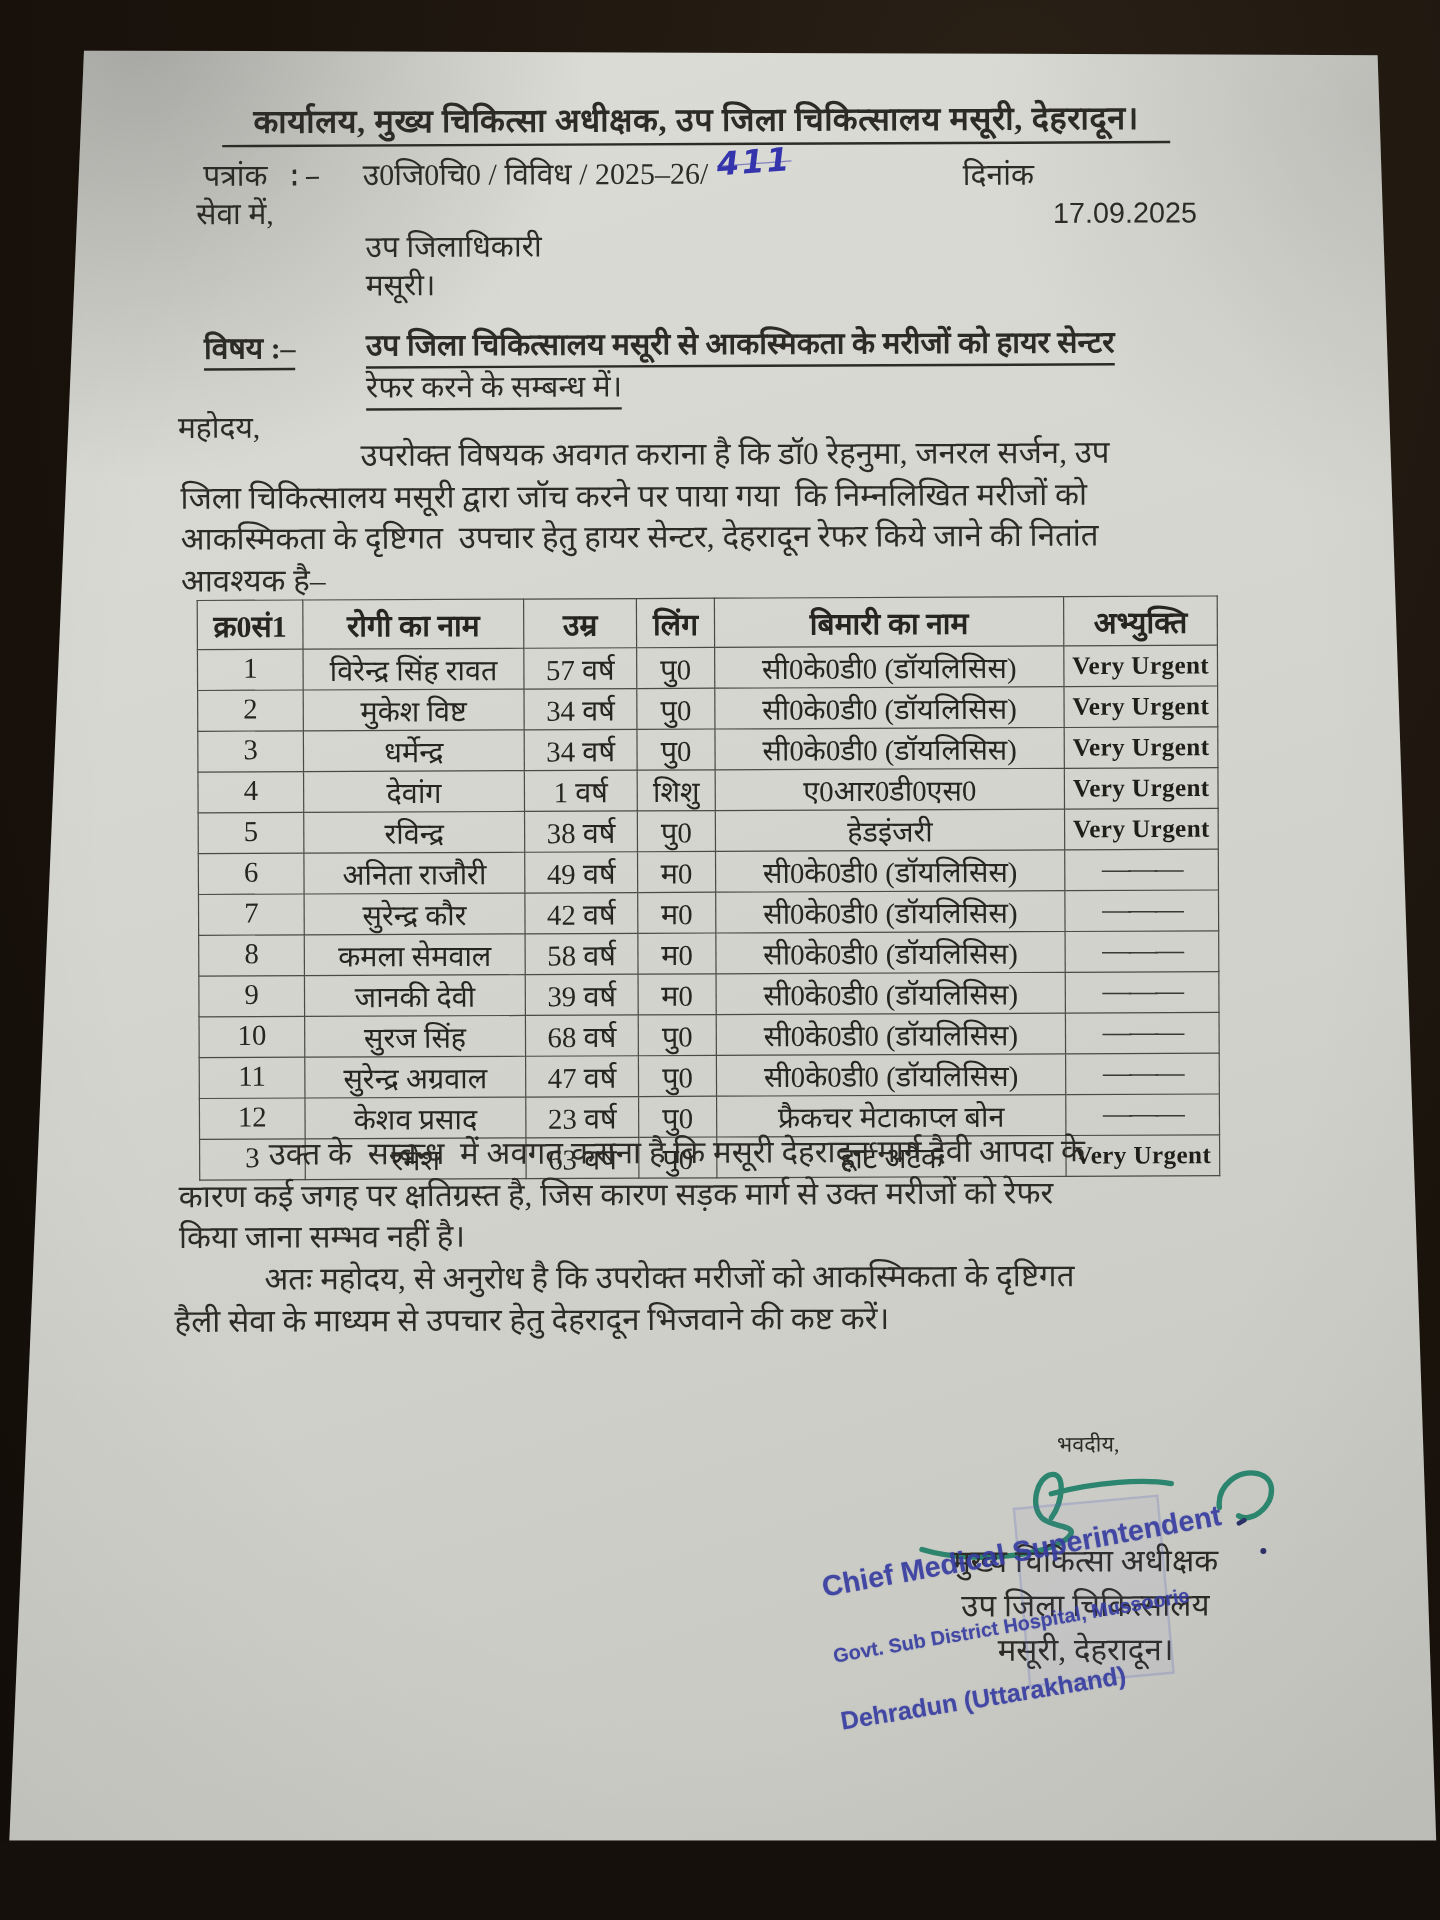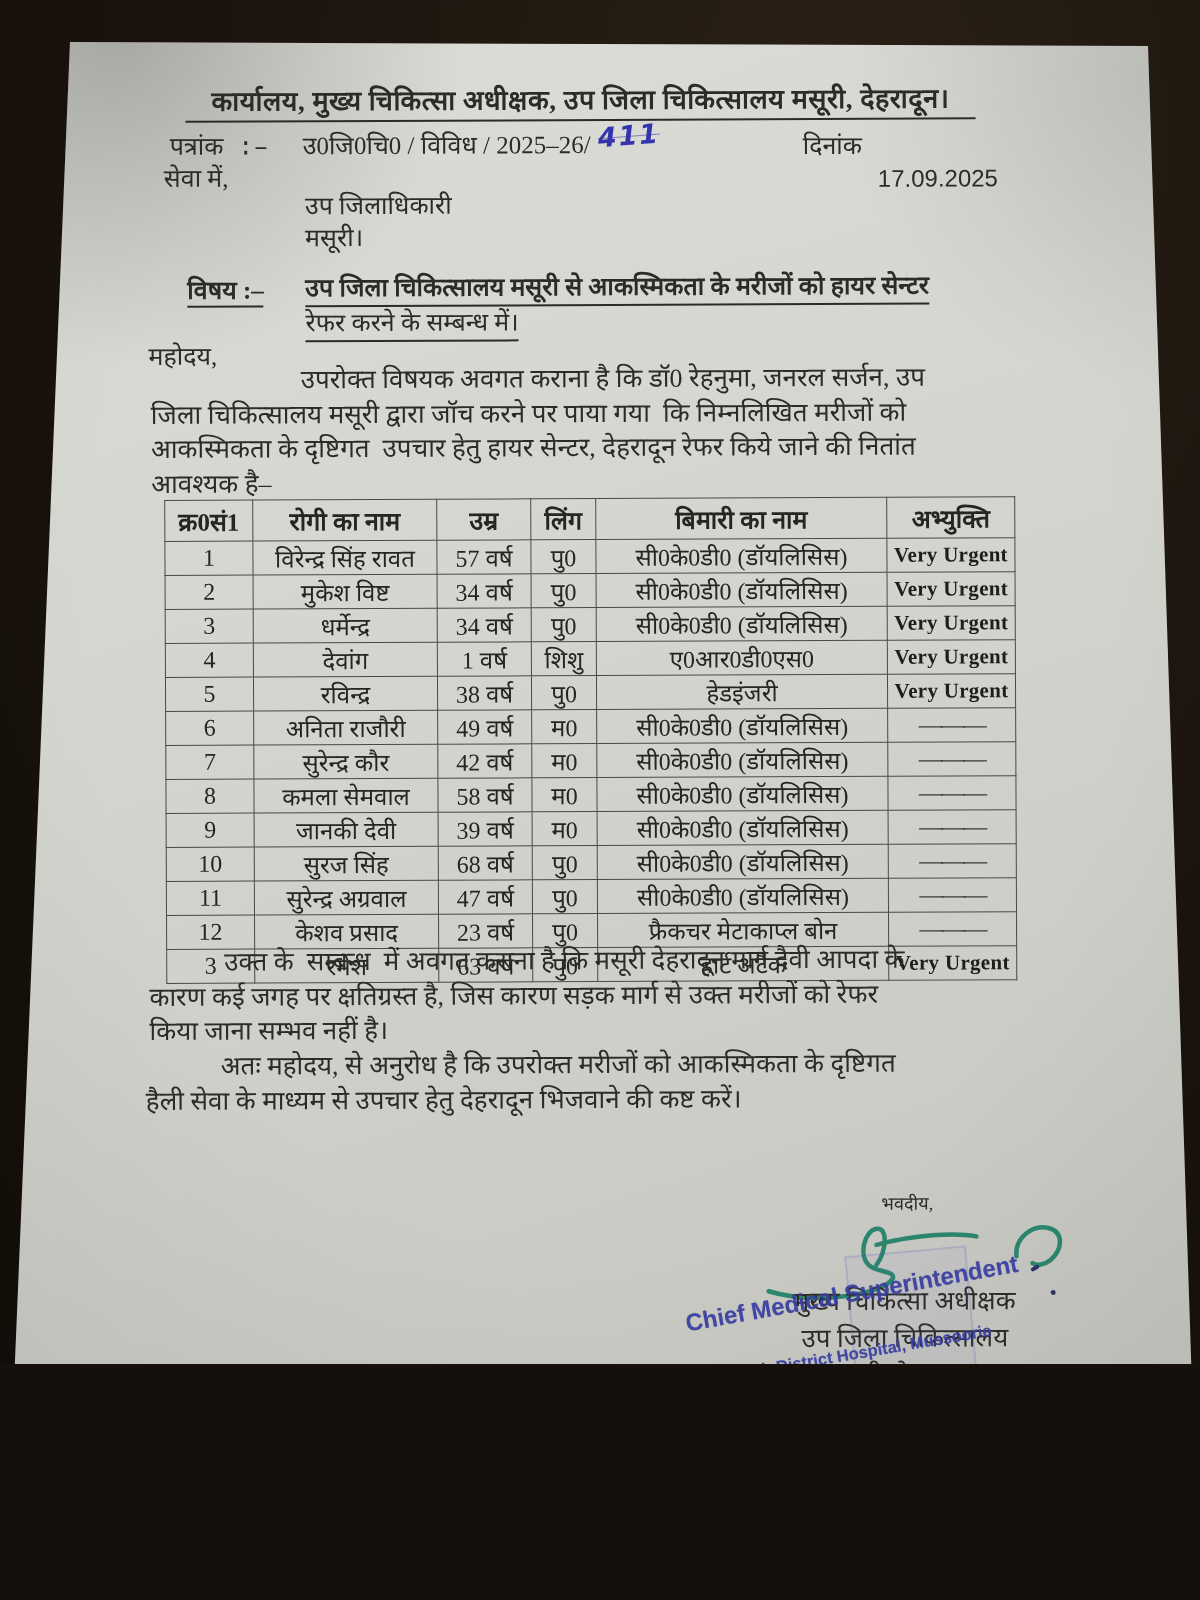--- a/index.html
+++ b/index.html
@@ -1,17 +1,17 @@
 <!DOCTYPE html>
 <html><head>
 <meta charset="utf-8">
 <style>
   html,body{margin:0;padding:0;background:#15100b;}
   #canvas{
-    position:relative;width:1200px;height:1364px;overflow:hidden;
+    position:relative;width:1200px;height:1534px;overflow:hidden;
     background:
       radial-gradient(ellipse at 70% 10%, #2a2016 0%, #1a130c 55%, #120d08 100%);
     font-family:"Liberation Serif","DejaVu Serif",serif;
   }
   
   #paper{
     position:absolute;inset:0;
     clip-path:polygon(70px 42px, 1148px 46px, 1199px 1600px, 5px 1600px);
     background:
       radial-gradient(circle at 10% 2%, rgba(0,0,0,.22) 0%, rgba(0,0,0,0) 20%),
@@ -74,21 +74,21 @@
       <div class="abs meta hindi" style="left:172px;top:126px;font-family:Liberation Mono, monospace;">पत्रांक :–</div>
       <div class="abs meta hindi" style="left:305px;top:126px;">उ0जि0चि0 / विविध / 2025–26/</div>
       <div class="abs handnum" style="left:600px;top:120px;">411</div>
       <div class="abs meta hindi" style="left:805px;top:128px;">दिनांक</div>
       <div class="abs meta" style="left:880px;top:130px;font-family:'Liberation Sans',sans-serif;font-size:24px;margin-top:36px;">17.09.2025</div>
 
       <div class="abs meta hindi" style="left:166px;top:158px;">सेवा में,</div>
       <div class="abs meta hindi" style="left:307px;top:186px;">उप जिलाधिकारी</div>
       <div class="abs meta hindi" style="left:307px;top:218px;">मसूरी।</div>
 
-      <div class="abs meta hindi" style="left:189px;top:270px;font-weight:bold;"><span class="u">विषय :–</span></div>
+      <div class="abs meta hindi" style="left:172px;top:270px;font-weight:bold;"><span class="u">विषय :–</span></div>
       <div class="abs meta hindi u" style="left:307px;top:268px;font-weight:bold;">उप जिला चिकित्सालय मसूरी से आकस्मिकता के मरीजों को हायर सेन्टर</div>
       <div class="abs meta hindi u" style="left:307px;top:303px;font-weight:normal;">रेफर करने के सम्बन्ध में।</div>
 
       <div class="abs meta hindi" style="left:150px;top:336px;text-align:right;">महोदय,</div>
 
       <div class="abs para hindi" style="left:152px;top:362px;">
         <div class="pline indent1">उपरोक्त विषयक अवगत कराना है कि डॉ0 रेहनुमा, जनरल सर्जन, उप</div>
         <div class="pline">जिला चिकित्सालय मसूरी द्वारा जॉच करने पर पाया गया  कि निम्नलिखित मरीजों को</div>
         <div class="pline">आकस्मिकता के दृष्टिगत  उपचार हेतु हायर सेन्टर, देहरादून रेफर किये जाने की नितांत</div>
         <div class="pline">आवश्यक है–</div>

